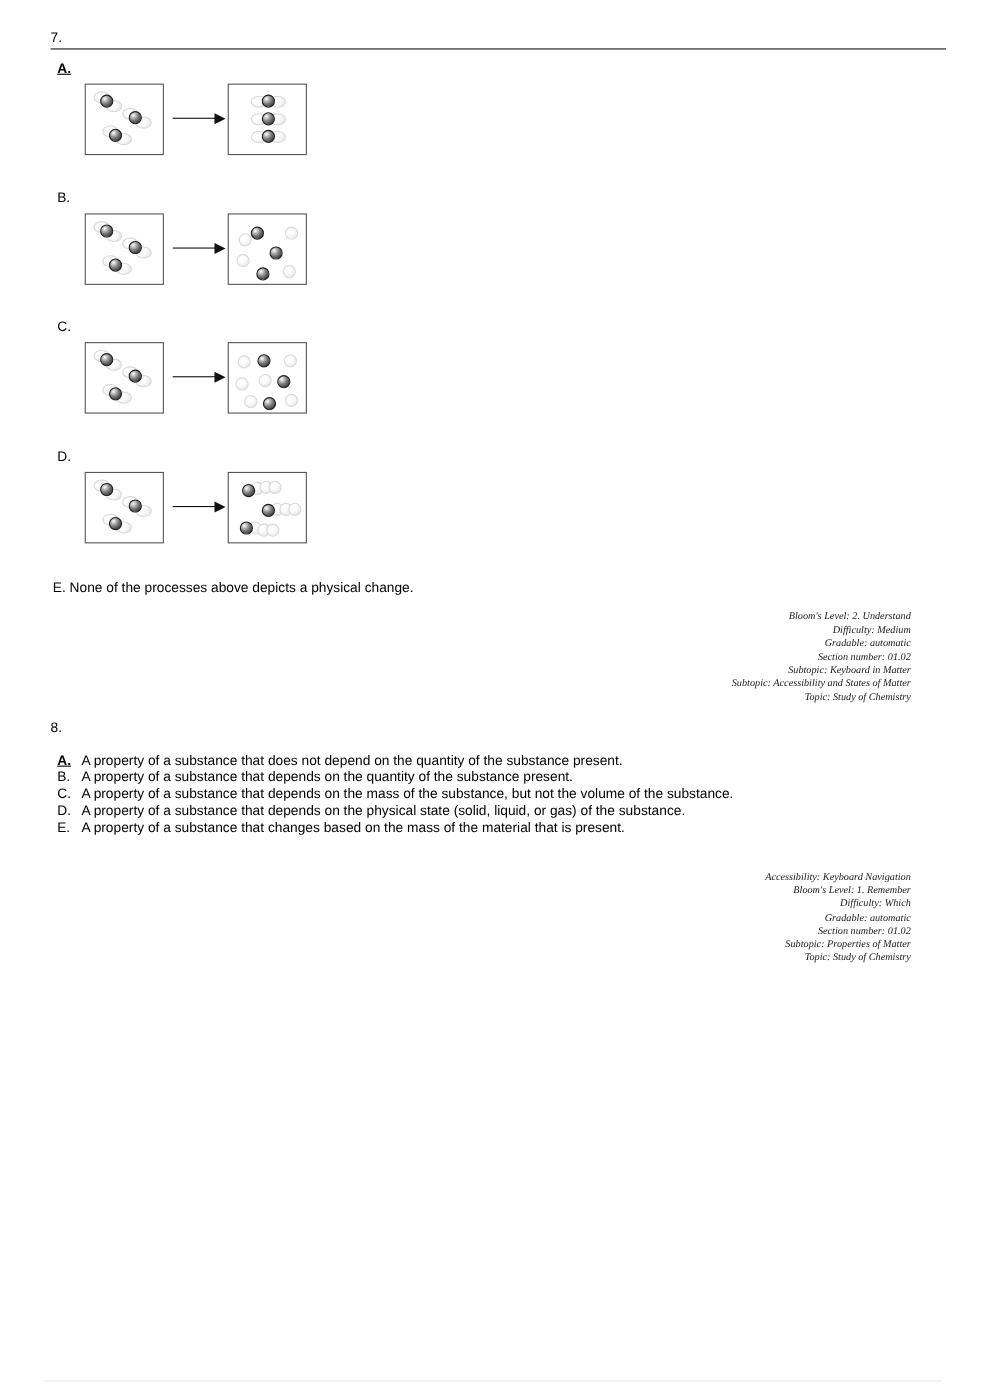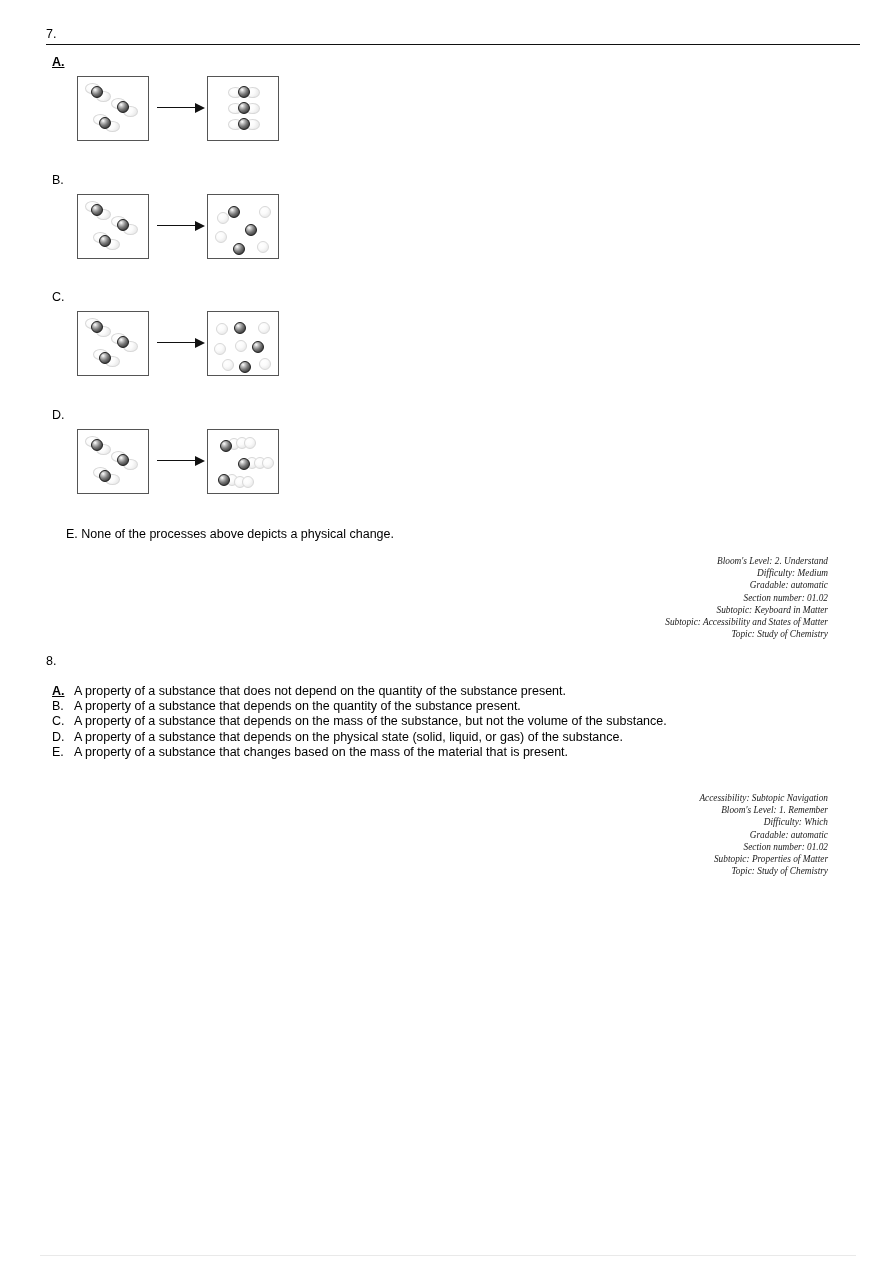--- a/index.html
+++ b/index.html
@@ -133,21 +133,21 @@
   .opt .lbl.correct {
     font-weight: bold;
     text-decoration: underline;
   }
   .opt .body {
     flex: 1 1 auto;
   }
 
   .standalone-opt {
     position: absolute;
-    left: 66px;
+    left: 48px;
     font-size: 12.5px;
     line-height: 15px;
     white-space: nowrap;
   }
 
   
   .meta {
     position: absolute;
     right: 68px;
     text-align: right;
@@ -365,21 +365,21 @@
       <span class="lbl">D.</span>
       <span class="body">A property of a substance that depends on the physical state (solid, liquid, or gas) of the substance.</span>
     </div>
     <div class="opt">
       <span class="lbl">E.</span>
       <span class="body">A property of a substance that changes based on the mass of the material that is present.</span>
     </div>
   </div>
 
   <div class="meta" style="top:792px;">
-    <div>Accessibility: Subtopic Navigation</div>
+    <div>Accessibility: Keyboard Navigation</div>
     <div>Bloom's Level: 1. Remember</div>
     <div>Difficulty: Which</div>
     <div>Gradable: automatic</div>
     <div>Section number: 01.02</div>
     <div>Subtopic: Properties of Matter</div>
     <div>Topic: Study of Chemistry</div>
   </div>
 
   <div class="footer-rule" style="top:1255px;"></div>
 

